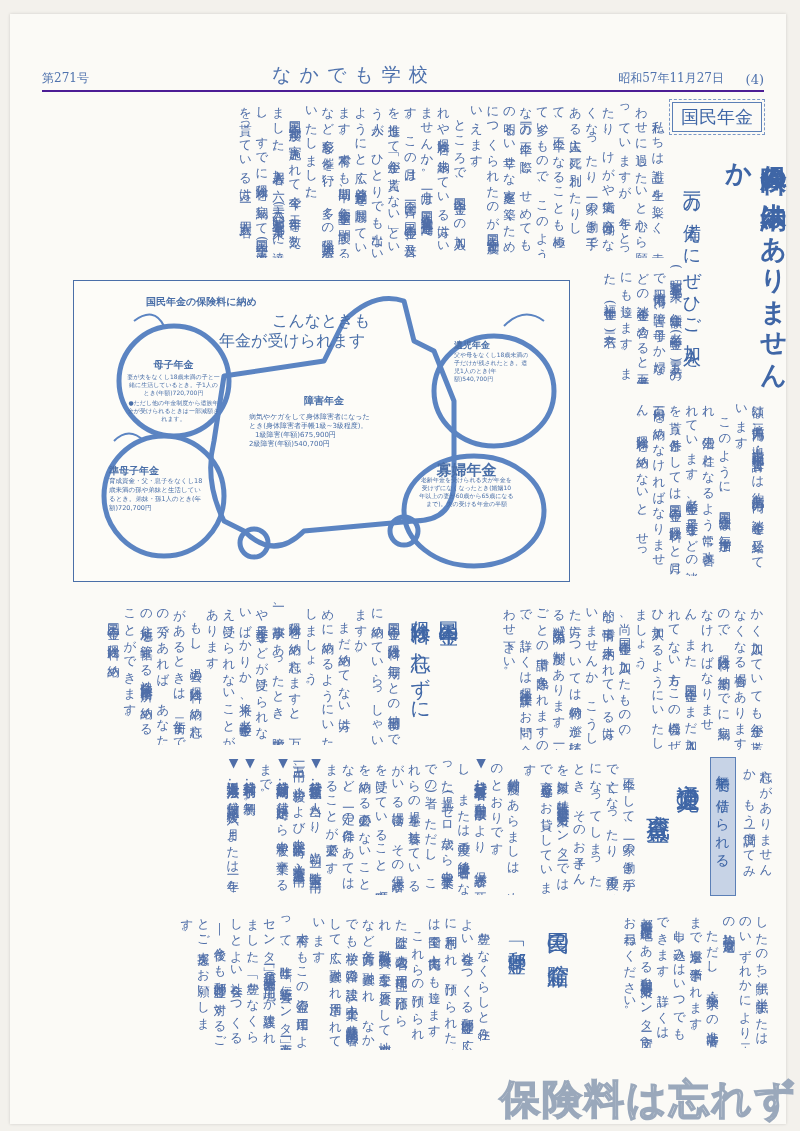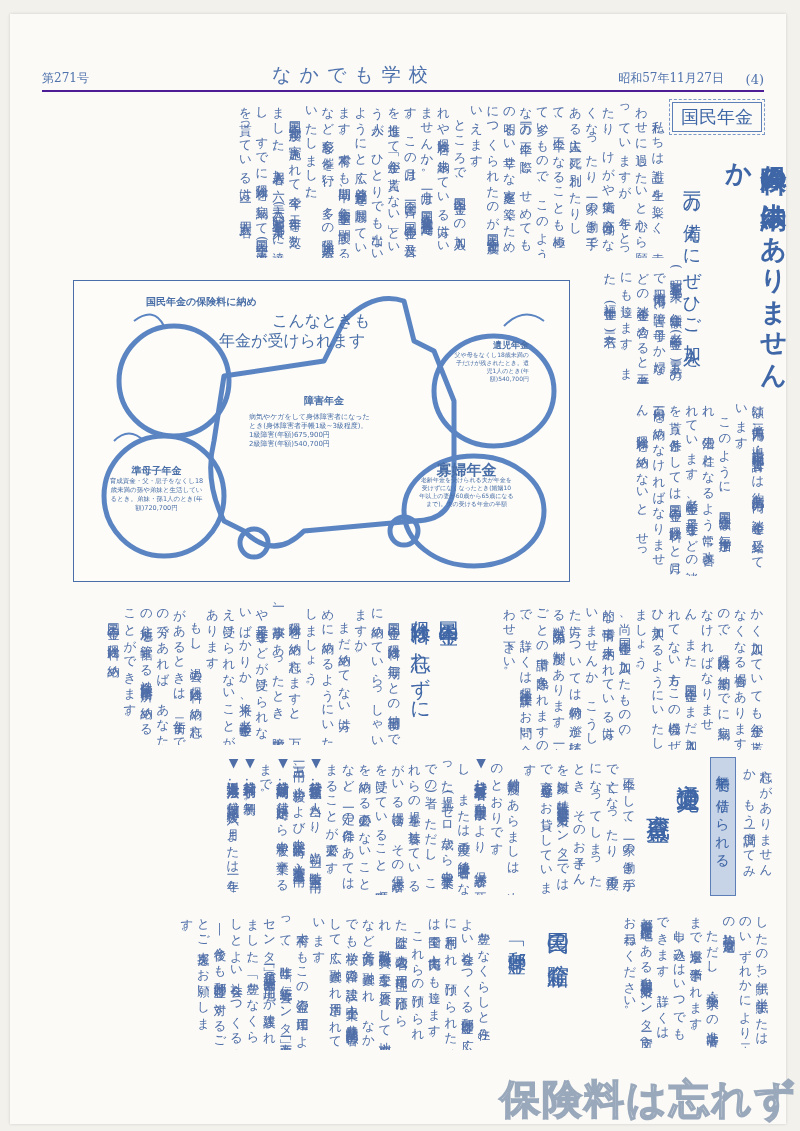--- a/index.html
+++ b/index.html
@@ -112,34 +112,39 @@
     <g fill="none" stroke="#5b84c2" stroke-width="2">
       <path d="M60 40 Q80 25 90 45"></path>
       <path d="M430 45 Q450 25 470 40"></path>
       <path d="M40 160 Q55 145 70 160"></path>
     </g>
   </svg>
   <span class="lbl" style="left:72px; top:14px; font-size:10px; font-weight:bold;">国民年金の保険料に納め</span>
   <span class="lbl" style="left:150px; top:30px; font-size:16px;margin-left:48px;">こんなときも</span>
   <span class="lbl" style="left:145px; top:50px; font-size:16px;">年金が受けられます</span>
 
-
-  <div class="lbl" style="left:35px; top:185px; width:95px; font-size:6.5px; line-height:9px; text-align:center;">
+  <div class="lbl" style="left:52px; top:80px; width:95px; font-size:6px; line-height:8px; text-align:center;">
+    <div style="font-size:10px; font-weight:bold; margin-bottom:4px;">母子年金</div>
+    <div>妻が夫をなくし18歳未満の子と一緒に生活しているとき。子1人のとき(年額)720,700円</div>
+    <div style="margin-top:2px;">●ただし他の年金制度から遺族年金が受けられるときは一部減額されます。</div>
+  </div>
+
+  <div class="lbl" style="left:35px; top:185px; width:95px; font-size:6.5px; line-height:9px; text-align:left;">
     <div style="font-size:10px; font-weight:bold; margin-bottom:2px;">準母子年金</div>
     <div>育成資金・父・息子をなくし18歳未満の孫や弟妹と生活しているとき。弟妹・孫1人のとき(年額)720,700円</div>
   </div>
 
   <div class="lbl" style="left:175px; top:115px; width:125px; font-size:7px; line-height:9px;">
     <div style="font-size:10px; font-weight:bold; margin-left:55px; margin-bottom:8px;">障害年金</div>
     <div>病気やケガをして身体障害者になったとき(身体障害者手帳1級~3級程度)。</div>
-    <div style="">1級障害(年額)675,900円</div>
+    <div style="margin-left:6px;">1級障害(年額)675,900円</div>
     <div style="">2級障害(年額)540,700円</div>
   </div>
 
-  <div class="lbl" style="left:380px; top:60px; width:75px; font-size:6px; line-height:8px; text-align:right;">
+  <div class="lbl" style="left:380px; top:60px; width:75px; font-size:6px; line-height:8px; text-align:left;">
     <div style="font-size:9px; font-weight:bold; margin-bottom:2px;">遺児年金</div>
     <div>父や母をなくし18歳未満の子だけが残されたとき。遺児1人のとき(年額)540,700円</div>
   </div>
 
   <div class="lbl" style="left:345px; top:185px; width:95px; font-size:6px; line-height:8px; text-align:center;">
     <div style="font-size:15px; font-weight:bold; margin-bottom:2px;">寡婦年金</div>
     <div>老齢年金を受けられる夫が年金を受けずになくなったとき(婚姻10年以上の妻が60歳から65歳になるまで)。夫の受ける年金の半額</div>
   </div>
 </div>
 

